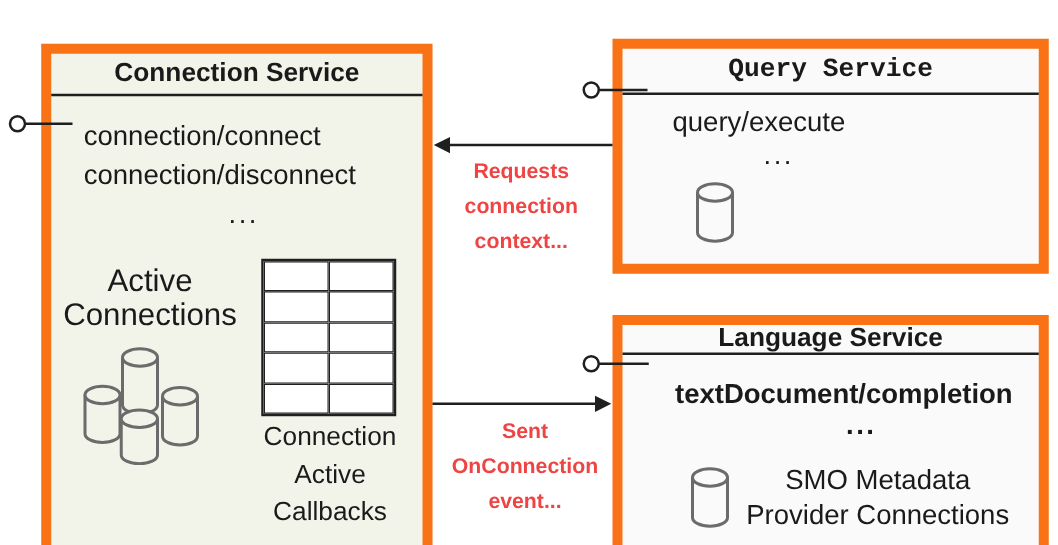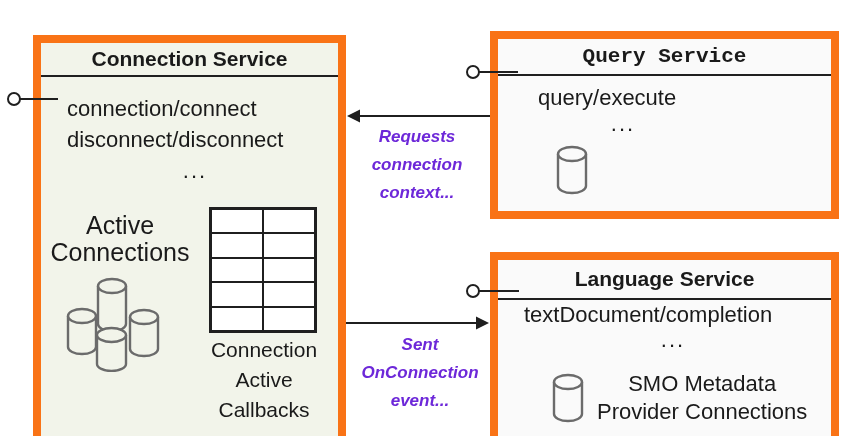--- a/index.html
+++ b/index.html
@@ -13,26 +13,26 @@
   .box-svc { left:490px; width:349px; background:#fafafa; }
   .box-query { top:7px; height:188px; }
   .box-lang { top:228px; height:197px; }
   .box-title {
     font-weight:bold; font-size:21px; text-align:center;
     border-bottom:2px solid #1f1f1f;
     display:flex; align-items:center; justify-content:center;
   }
   .box-conn .box-title { height:34px; }
   .box-query .box-title { height:37px;font-family:Liberation Mono, monospace; }
-  .box-lang .box-title { height:40px; }
+  .box-lang .box-title { height:24px; }
 
   .methods { position:absolute; font-size:22px; }
   .conn-methods { left:26px; top:50px; width:256px; line-height:31px; }
   .query-methods { left:40px; top:46px; width:170px; line-height:26px; }
-  .lang-methods { left:26px; top:42px; width:298px; line-height:25px; }
+  .lang-methods { left:42px; top:42px; width:298px; line-height:25px;font-weight:bold; }
   .ellipsis-line { text-align:center; letter-spacing:2px; }
 
   .active-label {
     position:absolute; left:8px; top:169px; width:142px;
     text-align:center; font-size:25px; line-height:27px;
   }
   .cluster-icon { position:absolute; left:25px; top:234px; }
 
   .cb-table {
     position:absolute; left:168px; top:164px; width:108px; height:126px;
@@ -45,39 +45,39 @@
     position:absolute; left:152px; top:292px; width:142px;
     text-align:center; font-size:21px; line-height:30px;
   }
 
   .icon-row { position:absolute; display:flex; align-items:center; gap:13px; font-size:22px; }
   .row-cached { left:58px; top:106px; }
   .row-smo { left:54px; top:110px; }
   .multi-line { text-align:center; line-height:28px; }
 
   .caption {
-    position:absolute; font-style:italic; font-size:17px; font-weight:600;
-    line-height:28px; text-align:center; color:#6d28d9;
+    position:absolute; font-size:17px; font-weight:600;
+    line-height:28px; text-align:center; color:#ef4444;
   }
   .cap-requests { left:350px; top:123px; width:134px; }
   .cap-sent { left:351px; top:331px; width:138px; }
 
   .overlay { position:absolute; left:0; top:0; pointer-events:none; }
 </style>
 </head>
 <body>
 
 <div class="canvas">
 
   <div class="box box-conn">
     <div class="box-title">Connection Service</div>
 
     <div class="methods conn-methods">
       <div>connection/connect</div>
-      <div>disconnect/disconnect</div>
+      <div>connection/disconnect</div>
       <div class="ellipsis-line">...</div>
     </div>
 
     <div class="active-label">
       <div>Active</div>
       <div>Connections</div>
     </div>
 
     <svg class="cluster-icon" width="95" height="95" viewBox="0 0 95 95">
       <g fill="#f2f4ea" stroke="#6b6b6b" stroke-width="2.4">

